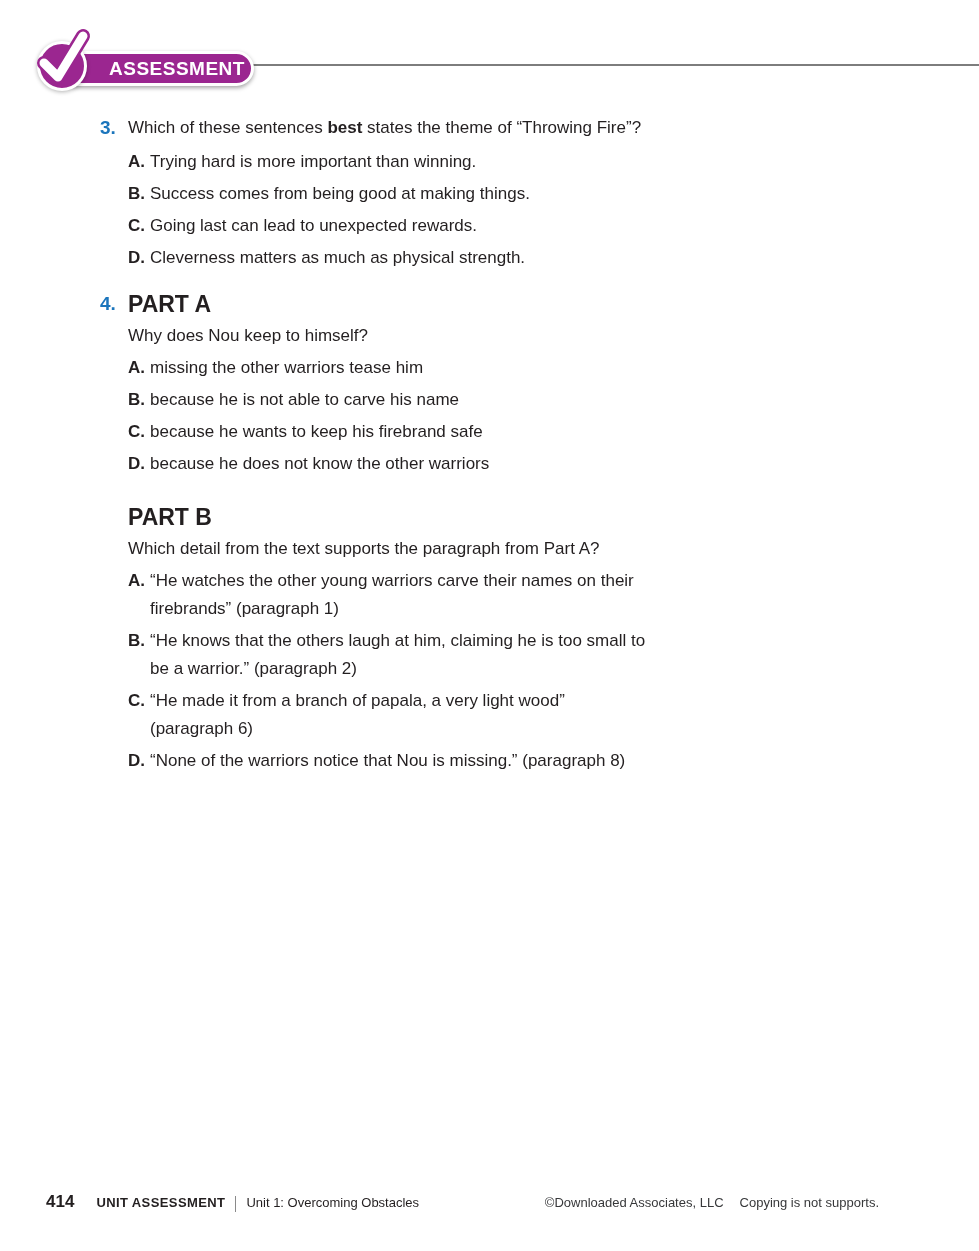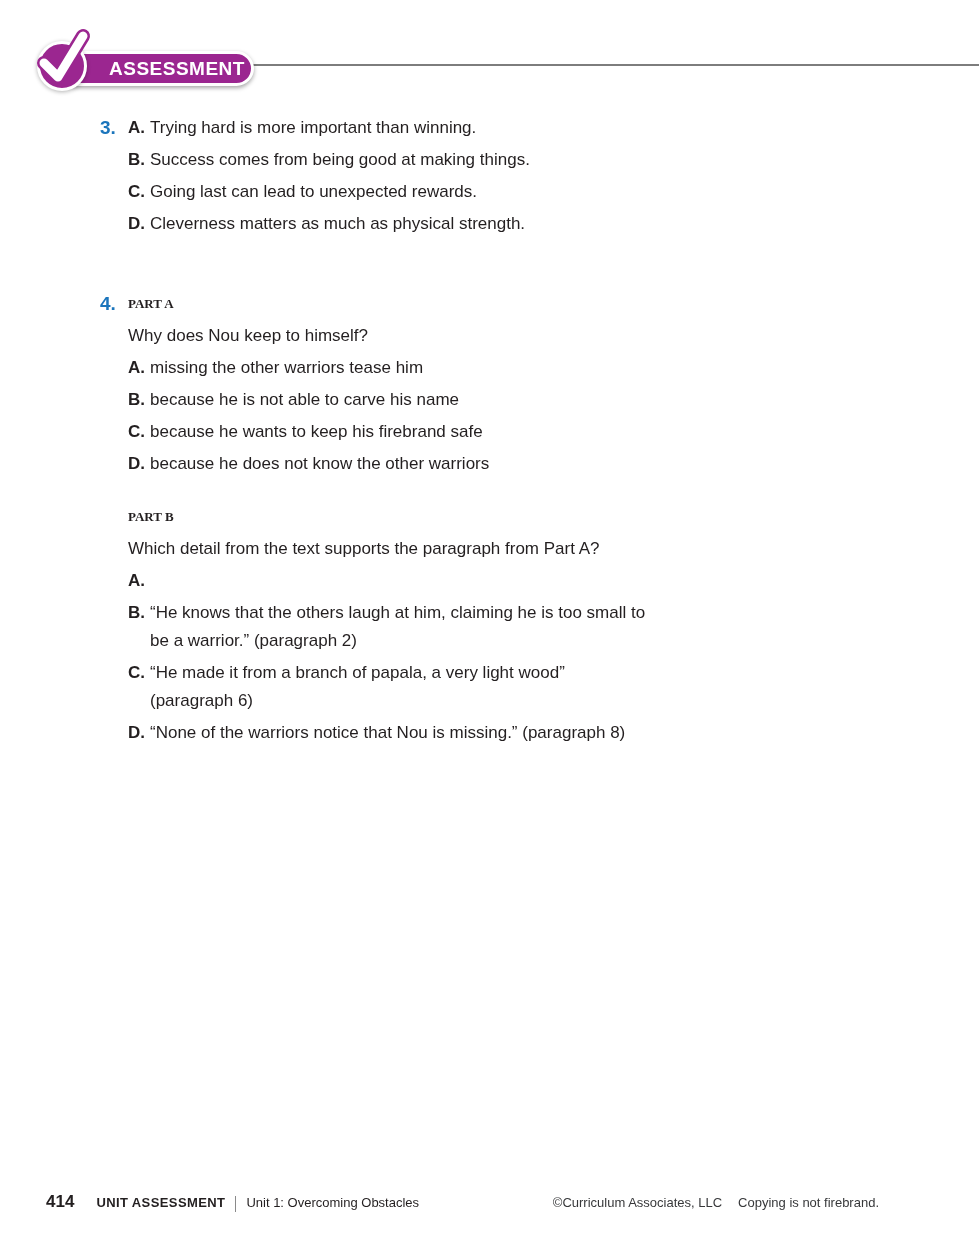--- a/index.html
+++ b/index.html
@@ -91,26 +91,25 @@
     line-height: 28px;
   }
   .q-content { margin-left: 28px; }
   .q-line {
     font-size: 17px;
     line-height: 28px;
     margin-bottom: 4px;
     white-space: nowrap;
   }
   .part-heading {
-    font-size: 13px;
+    font-size: 23px;
     font-weight: bold;
     line-height: 28px;
     margin: 0 0 4px 0;
     white-space: nowrap;
-    font-family: Liberation Serif, serif;
   }
   .options { margin-top: 0; }
   .opt {
     display: flex;
     margin-bottom: 4px;
   }
   .opt-letter {
     width: 22px;
     flex-shrink: 0;
     font-weight: bold;
@@ -181,20 +180,21 @@
   </div>
   <div class="check-circle"></div>
   <svg class="check-svg" viewBox="0 0 70 70" aria-hidden="true">
     <path class="under" d="M16 39 L30 53 L55 12"></path>
     <path class="over" d="M16 39 L30 53 L55 12"></path>
   </svg>
 
   <section class="q" style="top:114px;">
     <span class="q-num">3.</span>
     <div class="q-content">
+      <p class="q-line" style="margin:0 0 6px 0;"><span>Which of these sentences </span><strong>best</strong><span> states the theme of “Throwing Fire”?</span></p>
       <div class="options">
         <div class="opt">
           <span class="opt-letter">A.</span>
           <div class="opt-lines">
               <div>Trying hard is more important than winning.</div>
             </div>
         </div>
         <div class="opt">
           <span class="opt-letter">B.</span>
           <div class="opt-lines">
@@ -251,20 +251,24 @@
     </div>
   </section>
 
   <section class="q" style="top:503px;">
     <div class="q-content">
       <h3 class="part-heading">PART B</h3>
       <p class="q-line" style="margin:0 0 4px 0;">Which detail from the text supports the paragraph from Part A?</p>
       <div class="options">
         <div class="opt">
           <span class="opt-letter">A.</span>
+          <div class="opt-lines">
+            <div>“He watches the other young warriors carve their names on their</div>
+            <div>firebrands” (paragraph 1)</div>
+          </div>
         </div>
         <div class="opt">
           <span class="opt-letter">B.</span>
           <div class="opt-lines">
             <div>“He knows that the others laugh at him, claiming he is too small to</div>
             <div>be a warrior.” (paragraph 2)</div>
           </div>
         </div>
         <div class="opt">
           <span class="opt-letter">C.</span>
@@ -284,19 +288,19 @@
   </section>
 
   <footer class="footer">
     <div class="footer-left">
       <span class="page-number">414</span>
       <span class="footer-section">UNIT ASSESSMENT</span>
       <span class="footer-divider"></span>
       <span class="footer-unit">Unit 1: Overcoming Obstacles</span>
     </div>
     <div class="footer-right">
-      <span class="copyright">©Curriculum Associates, LLC</span>
-      <span class="notice">Copying is not firebrand.</span>
+      <span class="copyright">©Downloaded Associates, LLC</span>
+      <span class="notice">Copying is not supports.</span>
     </div>
   </footer>
 
 
 </div>
 
 </body></html>

